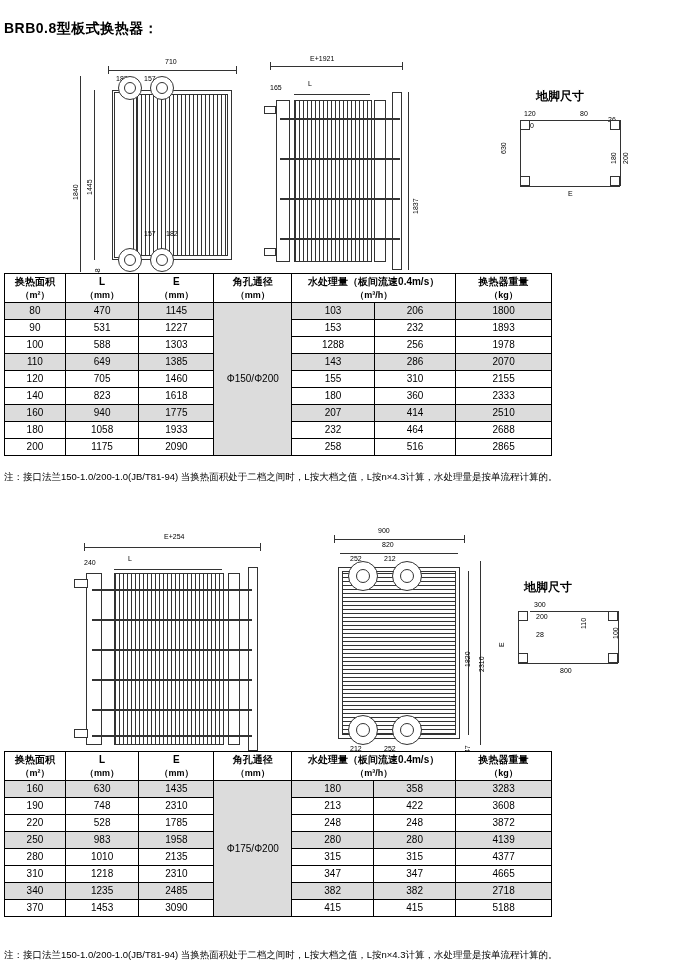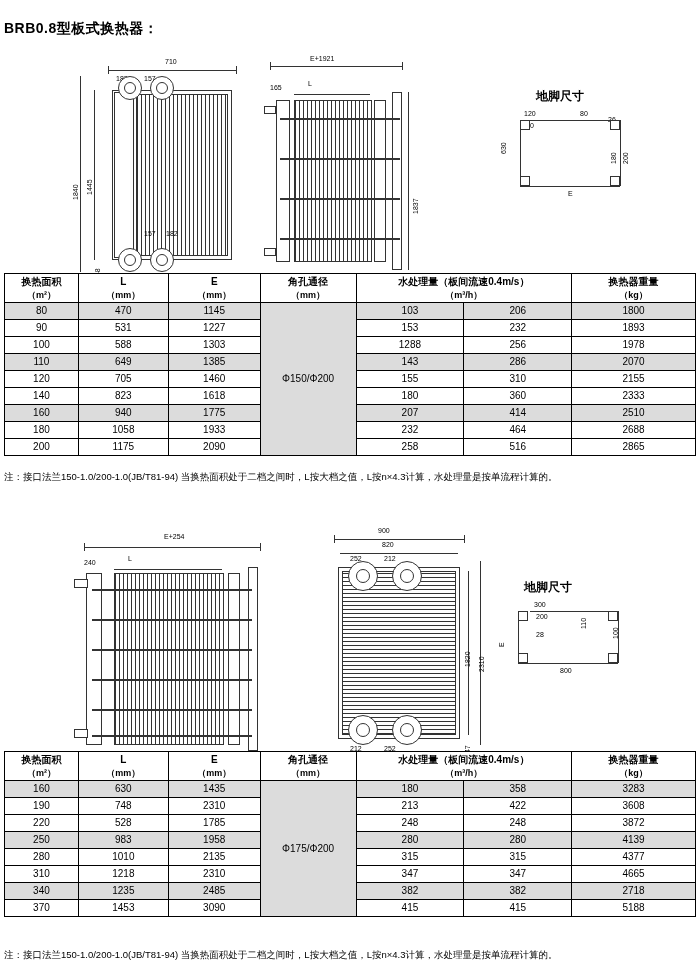--- a/index.html
+++ b/index.html
@@ -81,21 +81,21 @@
     border: 1px solid #333;
     border-radius: 50%;
     background: #fff;
   }
   .nozzle { position: absolute; border: 1px solid #333; background: #fff; }
 
   
   .data-table {
     position: absolute;
     left: 4px;
-    width: 692px;
+    width: 548px;
     border-collapse: collapse;
     font-size: 10px;
     background: #fff;
   }
   #table-1 { top: 273px; }
   #table-2 { top: 751px; }
 
   .data-table th, .data-table td {
     border: 1px solid #000;
     text-align: center;

